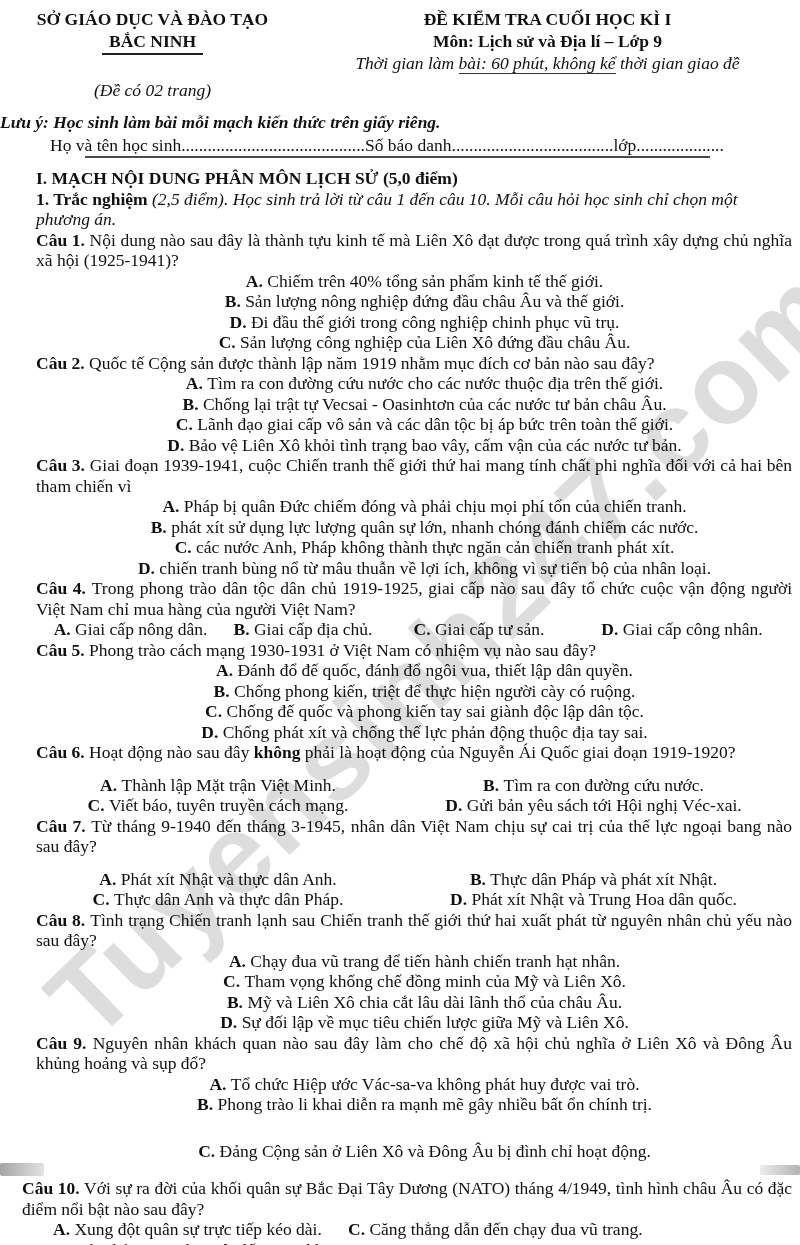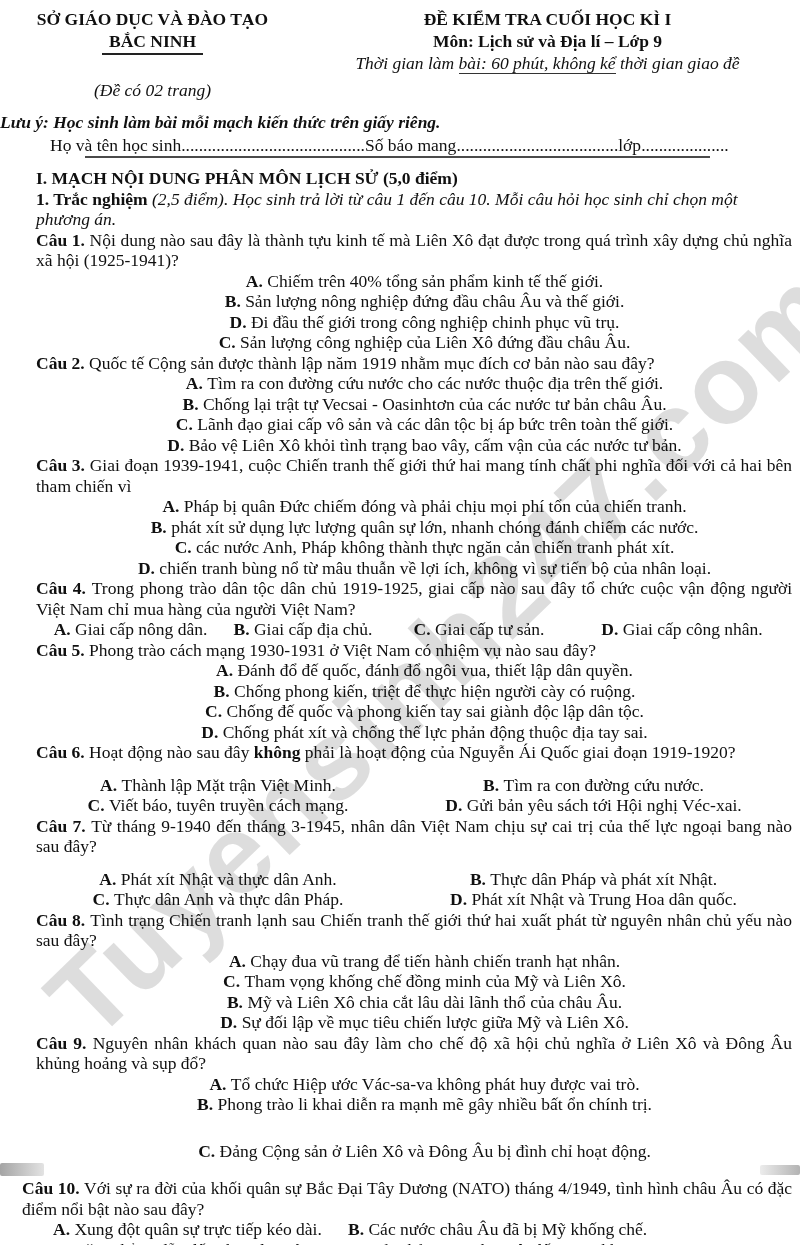--- a/index.html
+++ b/index.html
@@ -66,21 +66,21 @@
       </div>
       <div class="hright">
         <div class="hb">ĐỀ KIỂM TRA CUỐI HỌC KÌ I</div>
         <div class="hb">Môn: Lịch sử và Địa lí – Lớp 9</div>
         <div class="hi"><span>Thời gian làm </span><span class="u1">bài: 60 phút, không kể</span><span> thời gian giao đề</span></div>
       </div>
     </div>
 
     <div class="note">Lưu ý: Học sinh làm bài mỗi mạch kiến thức trên giấy riêng.</div>
 
-    <div class="student"><span>Họ và tên học sinh</span><span>..........................................</span><span>Số báo mang</span><span>.....................................</span><span>lớp</span><span>....................</span></div>
+    <div class="student"><span>Họ và tên học sinh</span><span>..........................................</span><span>Số báo danh</span><span>.....................................</span><span>lớp</span><span>....................</span></div>
     <div class="rule"></div>
 
     <div class="sec-title">I. MẠCH NỘI DUNG PHÂN MÔN LỊCH SỬ (5,0 điểm)</div>
     <div class="part-line"><b>1. Trắc nghiệm</b><i> (2,5 điểm). Học sinh trả lời từ câu 1 đến câu 10. Mỗi câu hỏi học sinh chỉ chọn một phương án.</i></div>
 
     <div id="q-page1">
         <div class="q p1">
           <div class="qtext"><b>Câu 1. </b><span>Nội dung nào sau đây là thành tựu kinh tế mà Liên Xô đạt được trong quá trình xây dựng chủ nghĩa xã hội (1925-1941)?</span></div>
           <div class="opts-stack">
             <div class="opt"><b>A. </b>Chiếm trên 40% tổng sản phẩm kinh tế thế giới.</div>
@@ -165,21 +165,20 @@
     <div class="pgbrk">
       <div class="strip-l"></div>
       <div class="strip-r"></div>
     </div>
 
     <div id="q-page2">
         <div class="q p2">
           <div class="qtext"><b>Câu 10. </b><span>Với sự ra đời của khối quân sự Bắc Đại Tây Dương (NATO) tháng 4/1949, tình hình châu Âu có đặc điểm nổi bật nào sau đây?</span></div>
           <div class="opts-cols" style="grid-template-columns: 295px 1fr;">
             <div class="opt"><b>A. </b>Xung đột quân sự trực tiếp kéo dài.</div>
-            <div class="opt"><b>B. </b>Các nước châu Âu đã bị Mỹ khống chế.</div>
             <div class="opt"><b>C. </b>Căng thẳng dẫn đến chạy đua vũ trang.</div>
             <div class="opt"><b>D. </b>Đảm bảo an ninh tuyệt đối trong khu vực.</div>
           </div>
         </div>
       </div>
 
   </div>
 </div>
 
 </body></html>

